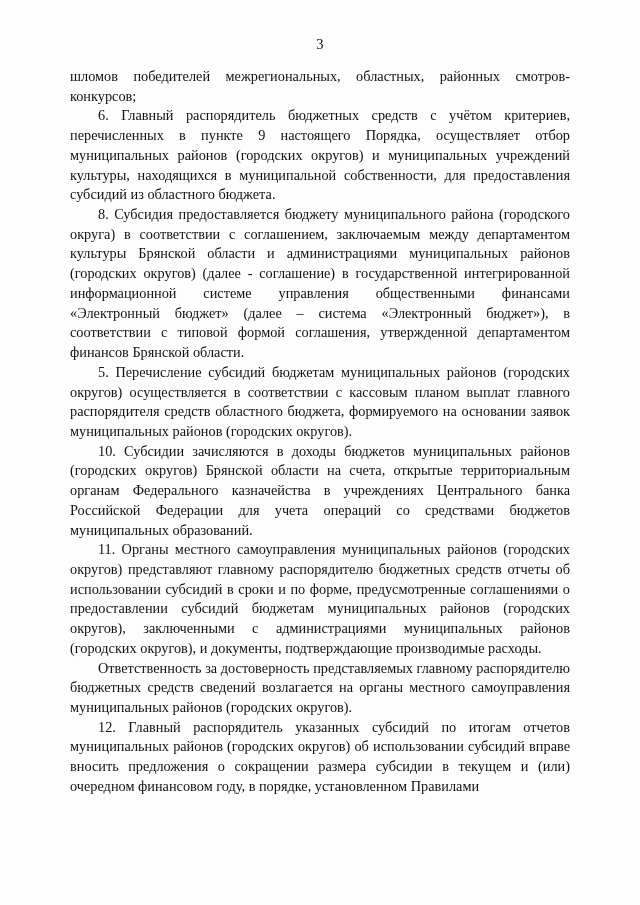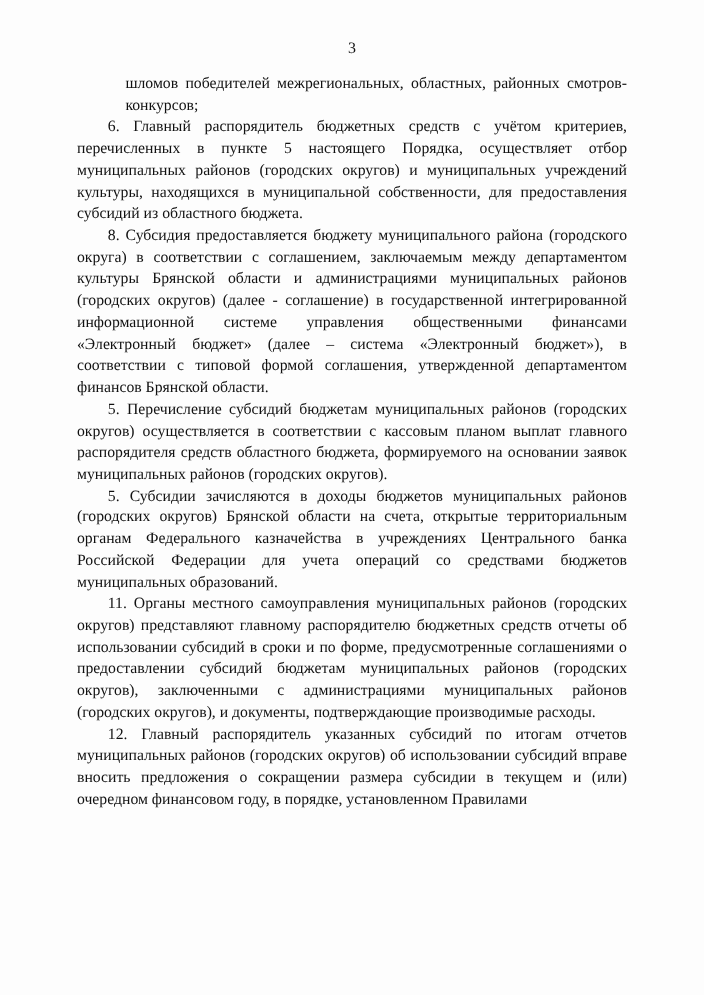--- a/index.html
+++ b/index.html
@@ -37,30 +37,30 @@
   }
   .para {
     margin: 0;
     text-align: justify;
   }
   .para.indent {
     text-indent: 28px;
   }
   .para.noindent {
     text-indent: 0;
-    margin-left: 44px;
   }
 </style>
 </head>
 <body>
 
 <div class="page">
   <div class="page-number">3</div>
   <div class="body-text">
     <p class="para noindent">шломов победителей межрегиональных, областных, районных смотров-конкурсов;</p>
-    <p class="para indent">6. Главный распорядитель бюджетных средств с учётом критериев, перечисленных в пункте 5 настоящего Порядка, осуществляет отбор муниципальных районов (городских округов) и муниципальных учреждений культуры, находящихся в муниципальной собственности, для предоставления субсидий из областного бюджета.</p>
+    <p class="para indent">6. Главный распорядитель бюджетных средств с учётом критериев, перечисленных в пункте 9 настоящего Порядка, осуществляет отбор муниципальных районов (городских округов) и муниципальных учреждений культуры, находящихся в муниципальной собственности, для предоставления субсидий из областного бюджета.</p>
     <p class="para indent">8. Субсидия предоставляется бюджету муниципального района (городского округа) в соответствии с соглашением, заключаемым между департаментом культуры Брянской области и администрациями муниципальных районов (городских округов) (далее - соглашение) в государственной интегрированной информационной системе управления общественными финансами «Электронный бюджет» (далее – система «Электронный бюджет»), в соответствии с типовой формой соглашения, утвержденной департаментом финансов Брянской области.</p>
     <p class="para indent">5. Перечисление субсидий бюджетам муниципальных районов (городских округов) осуществляется в соответствии с кассовым планом выплат главного распорядителя средств областного бюджета, формируемого на основании заявок муниципальных районов (городских округов).</p>
-    <p class="para indent">5. Субсидии зачисляются в доходы бюджетов муниципальных районов (городских округов) Брянской области на счета, открытые территориальным органам Федерального казначейства в учреждениях Центрального банка Российской Федерации для учета операций со средствами бюджетов муниципальных образований.</p>
+    <p class="para indent">10. Субсидии зачисляются в доходы бюджетов муниципальных районов (городских округов) Брянской области на счета, открытые территориальным органам Федерального казначейства в учреждениях Центрального банка Российской Федерации для учета операций со средствами бюджетов муниципальных образований.</p>
     <p class="para indent">11. Органы местного самоуправления муниципальных районов (городских округов) представляют главному распорядителю бюджетных средств отчеты об использовании субсидий в сроки и по форме, предусмотренные соглашениями о предоставлении субсидий бюджетам муниципальных районов (городских округов), заключенными с администрациями муниципальных районов (городских округов), и документы, подтверждающие производимые расходы.</p>
+    <p class="para indent">Ответственность за достоверность представляемых главному распорядителю бюджетных средств сведений возлагается на органы местного самоуправления муниципальных районов (городских округов).</p>
     <p class="para indent">12. Главный распорядитель указанных субсидий по итогам отчетов муниципальных районов (городских округов) об использовании субсидий вправе вносить предложения о сокращении размера субсидии в текущем и (или) очередном финансовом году, в порядке, установленном Правилами</p>
   </div>
 </div>
 
 </body></html>

